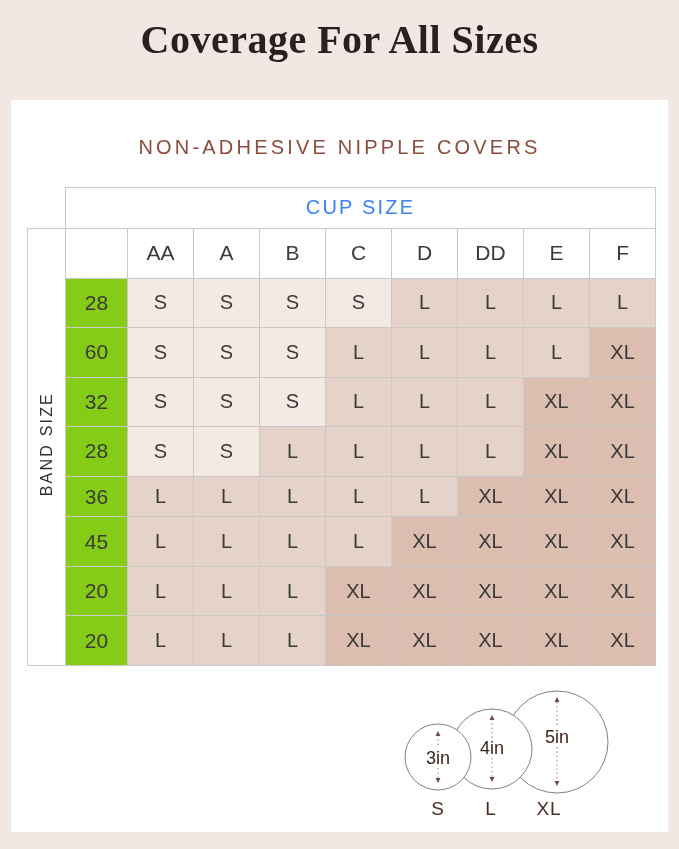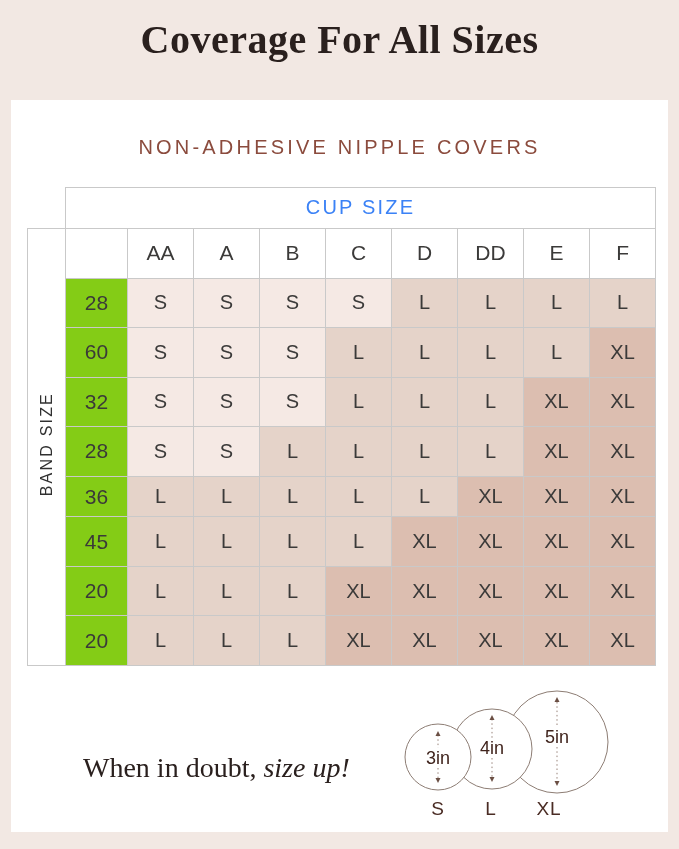--- a/index.html
+++ b/index.html
@@ -178,23 +178,20 @@
           <td class="val" style="background: rgb(229, 211, 201);">L</td>
           <td class="val" style="background: rgb(220, 190, 176);">XL</td>
           <td class="val" style="background: rgb(220, 190, 176);">XL</td>
           <td class="val" style="background: rgb(220, 190, 176);">XL</td>
           <td class="val" style="background: rgb(220, 190, 176);">XL</td>
           <td class="val" style="background: rgb(220, 190, 176);">XL</td>
         </tr>
       </tbody>
   </table>
 
-  <div class="note">
-    <span>When in doubt, </span><span class="it">size up!</span>
-  </div>
 
   <svg class="circles-svg" width="215" height="132" viewBox="0 0 215 132">
 
     <circle cx="159" cy="54" r="51" fill="#ffffff" stroke="#8d7d74" stroke-width="1"></circle>
     <circle cx="94" cy="61" r="40" fill="#ffffff" stroke="#8d7d74" stroke-width="1"></circle>
     <circle cx="40" cy="69" r="33" fill="#ffffff" stroke="#8d7d74" stroke-width="1"></circle>
 
     <g stroke="#98837a" stroke-width="1">
       <line x1="159" y1="14" x2="159" y2="39" stroke-dasharray="1.5 2.8"></line>
       <line x1="159" y1="59" x2="159" y2="93" stroke-dasharray="1.5 2.8"></line>

